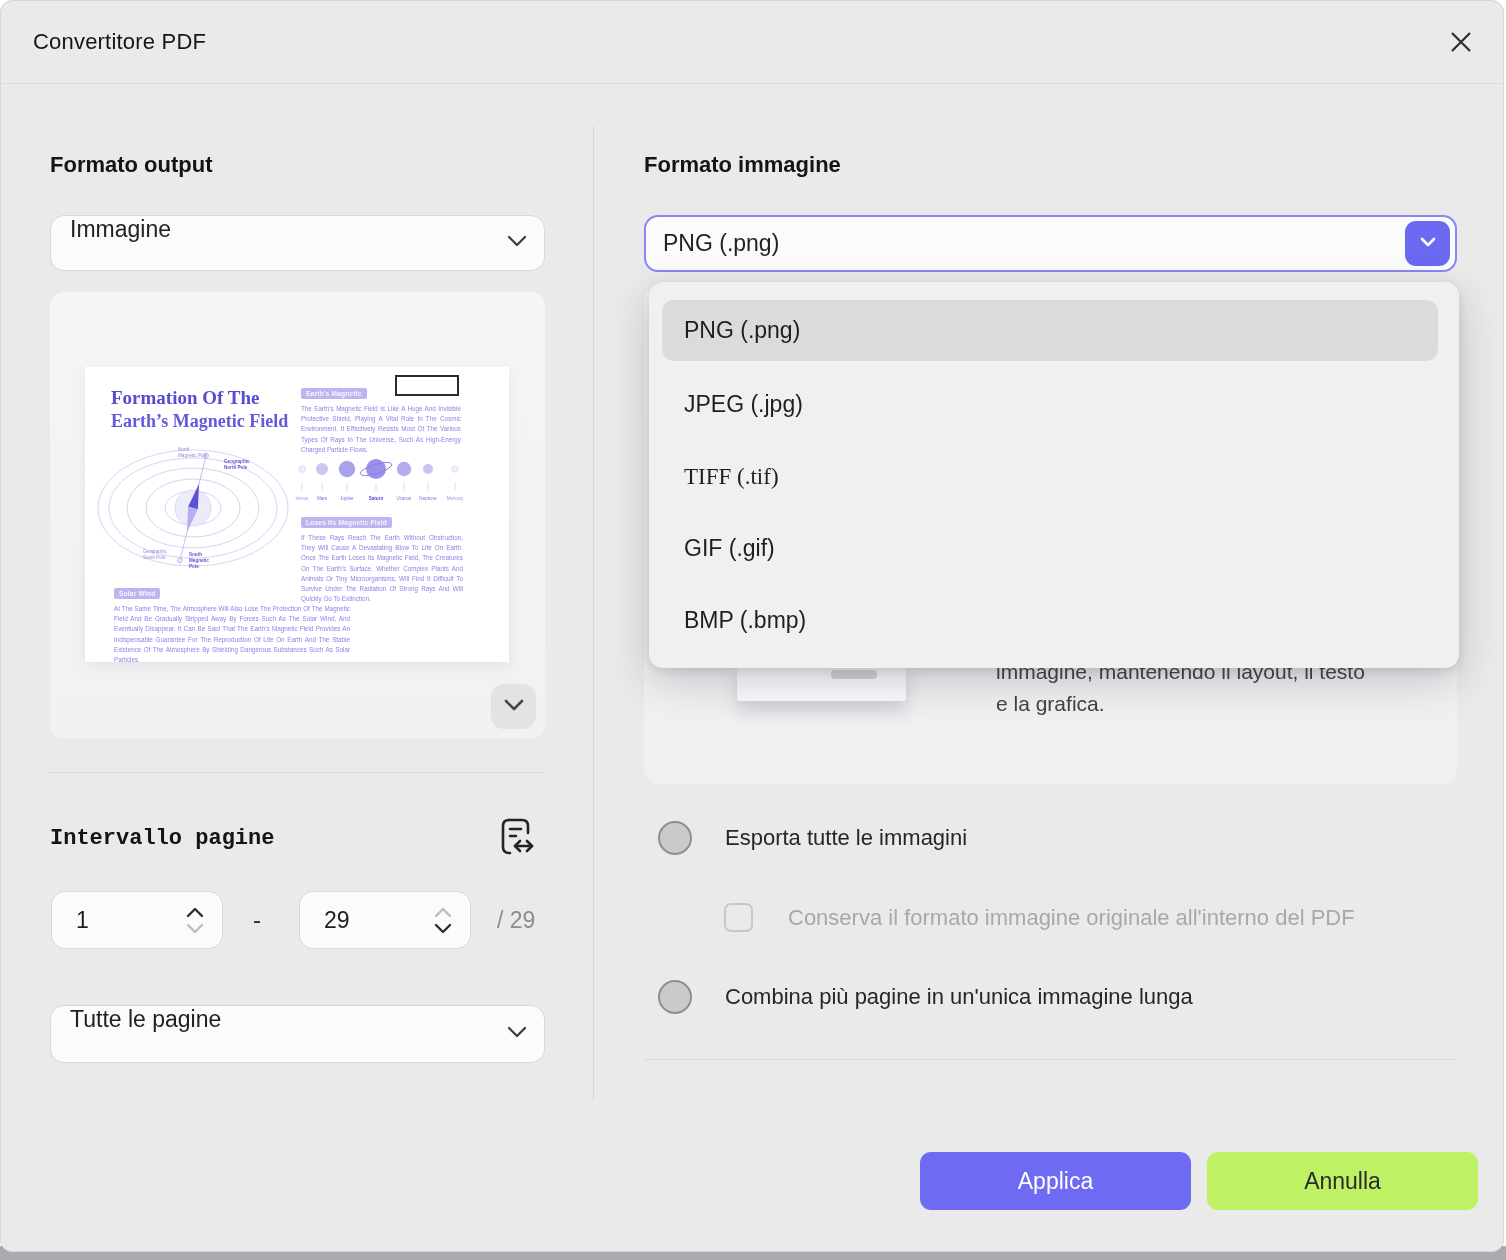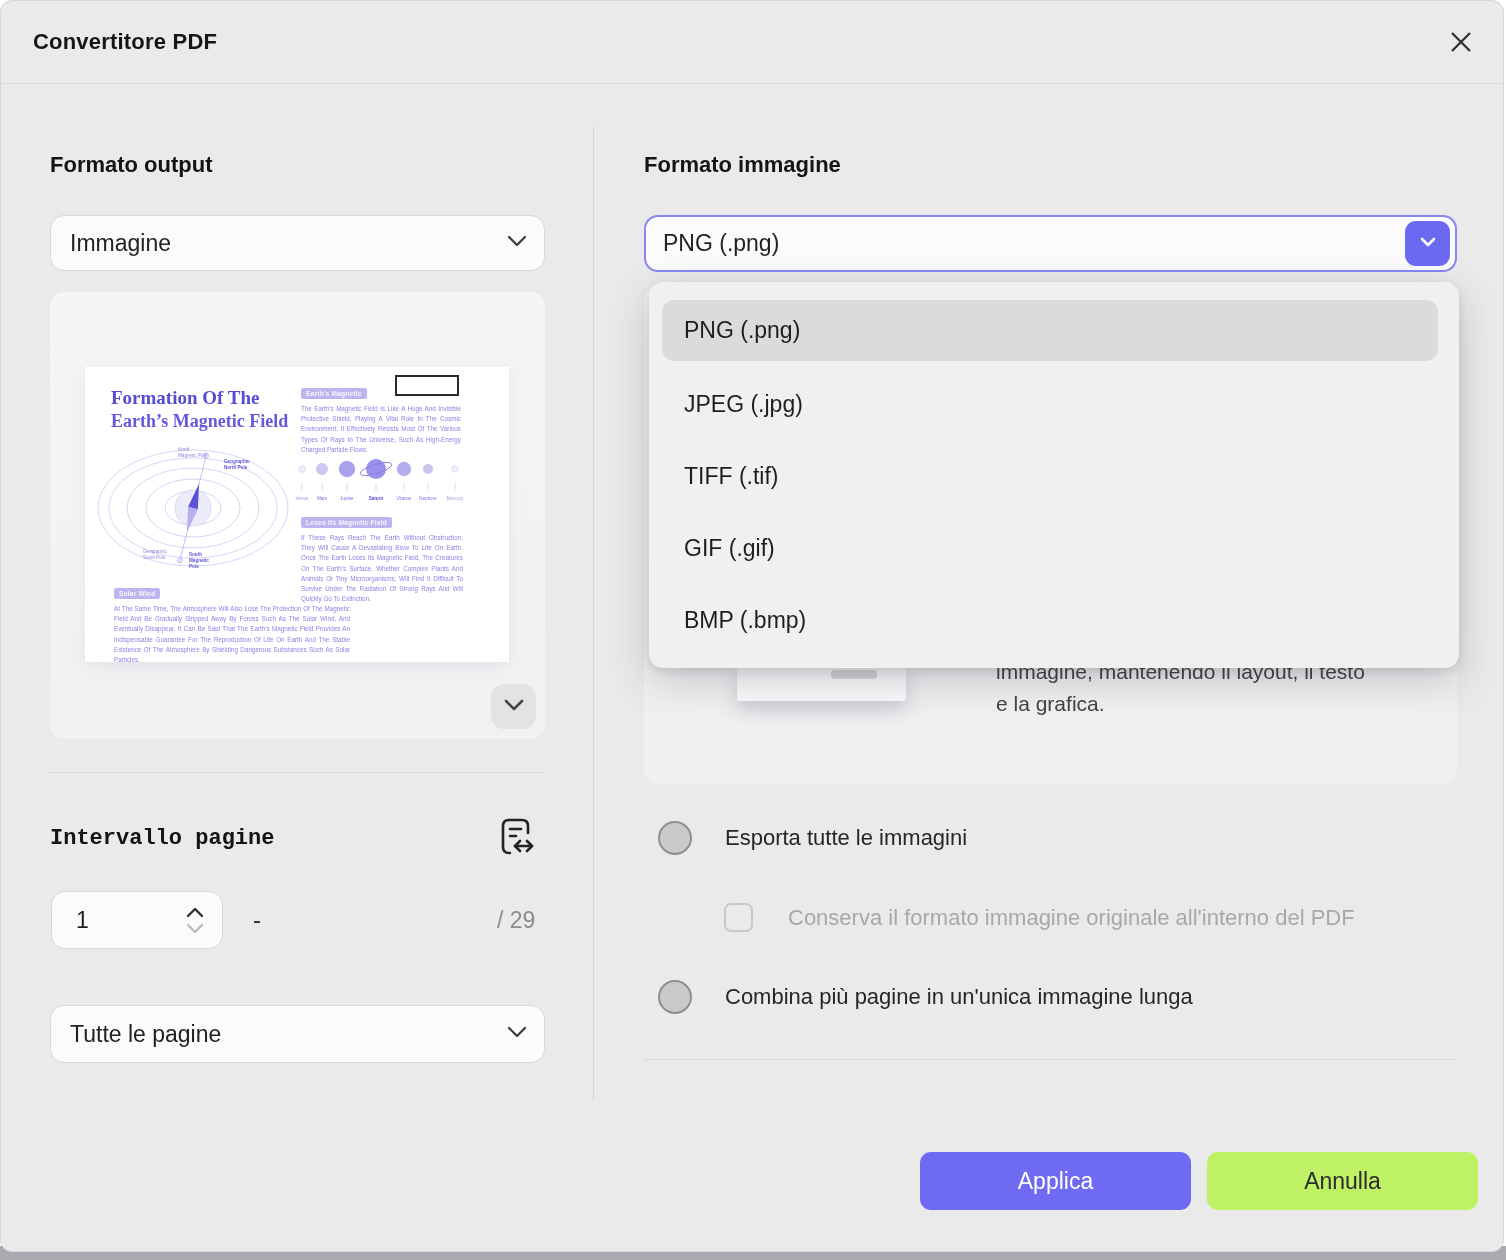--- a/index.html
+++ b/index.html
@@ -10,27 +10,27 @@
     -webkit-font-smoothing:antialiased;
   }
   .bottom-strip{position:absolute;left:0;right:0;bottom:0;height:14px;background:#aca9b1;}
   .dialog{
     position:absolute;left:0;top:0;width:1504px;height:1252px;
     background:#ebeaea;border:1px solid #d8d6d8;border-radius:12px;
     box-sizing:border-box;
   }
   
   .titlebar{position:absolute;left:0;top:0;right:0;height:82px;border-bottom:1px solid #dedddd;}
-  .dialog-title{position:absolute;left:32px;top:28px;font-size:22px;font-weight:700;color:#161616;letter-spacing:.2px;}
+  .dialog-title{position:absolute;left:32px;top:28px;font-size:22px;font-weight:400;color:#161616;letter-spacing:.2px;}
   .close-btn{position:absolute;right:26px;top:26px;width:32px;height:32px;cursor:pointer;background:none;border:none;padding:0;}
   
   .heading{position:absolute;font-size:22px;font-weight:700;color:#141414;}
   .select{
     position:absolute;height:56px;background:#fbfbfb;border:1px solid #d9d8d8;border-radius:14px;
-    box-sizing:border-box;display:flex;align-items:center;cursor:pointer;
+    box-sizing:border-box;display:flex;cursor:pointer;
   }
   .select .val{font-size:23px;color:#222;padding-left:19px;}
   .select .chev{position:absolute;right:16px;top:50%;transform:translateY(-50%);}
   .hr{position:absolute;height:1px;background:#dbdada;}
   .vr{position:absolute;width:1px;background:#d9d8d8;}
   
   .preview-card{
     position:absolute;left:49px;top:291px;width:495px;height:447px;
     background:linear-gradient(180deg,#f6f5f6,#f2f1f2);border-radius:14px;
   }
@@ -240,20 +240,35 @@
       <span>
           <svg width="18" height="11" viewBox="0 0 18 11">
             <path d="M2 2 L9 9 L16 2" stroke="#bdbcbc" stroke-width="2.4" fill="none" stroke-linecap="round" stroke-linejoin="round"></path>
           </svg>
         </span>
     </span>
   </div>
 
   <div class="range-dash">-</div>
 
+  <div class="spinner" style="left:298px;">
+    <span class="num">29</span>
+    <span class="spin-arrows">
+      <span>
+          <svg width="18" height="11" viewBox="0 0 18 11">
+            <path d="M2 9 L9 2 L16 9" stroke="#bdbcbc" stroke-width="2.4" fill="none" stroke-linecap="round" stroke-linejoin="round"></path>
+          </svg>
+        </span>
+      <span>
+          <svg width="18" height="11" viewBox="0 0 18 11">
+            <path d="M2 2 L9 9 L16 2" stroke="#2f2f2f" stroke-width="2.4" fill="none" stroke-linecap="round" stroke-linejoin="round"></path>
+          </svg>
+        </span>
+    </span>
+  </div>
 
   <div class="range-total">/ 29</div>
 
   <div class="select" style="left:49px;top:1004px;width:495px;height:58px;">
     <span class="val">Tutte le pagine</span>
     <span class="chev">
       <svg width="22" height="14" viewBox="0 0 22 14">
           <path d="M3 3 L11 11 L19 3" stroke="#3a3a3a" stroke-width="2.2" fill="none" stroke-linecap="round" stroke-linejoin="round"></path>
         </svg>
     </span>
@@ -276,21 +291,21 @@
         <svg width="18" height="12" viewBox="0 0 18 12">
             <path d="M3 3 L9 9 L15 3" stroke="#ffffff" stroke-width="2.6" fill="none" stroke-linecap="round" stroke-linejoin="round"></path>
           </svg>
       </span>
     </button>
   </div>
 
   <div class="dropdown">
     <div class="dd-item selected" style="top:18px;">PNG (.png)</div>
     <div class="dd-item" style="top:92px;">JPEG (.jpg)</div>
-    <div class="dd-item" style="top:164px;">TIFF (.tif)</div>
+    <div class="dd-item" style="top:164px;font-family:Liberation Serif, serif;">TIFF (.tif)</div>
     <div class="dd-item" style="top:236px;">GIF (.gif)</div>
     <div class="dd-item" style="top:308px;">BMP (.bmp)</div>
   </div>
 
   <div class="opt-row" style="left:657px;top:820px;">
     <span class="radio"></span>
     <span class="opt-label">Esporta tutte le immagini</span>
   </div>
 
   <div class="opt-row" style="left:723px;top:902px;">

